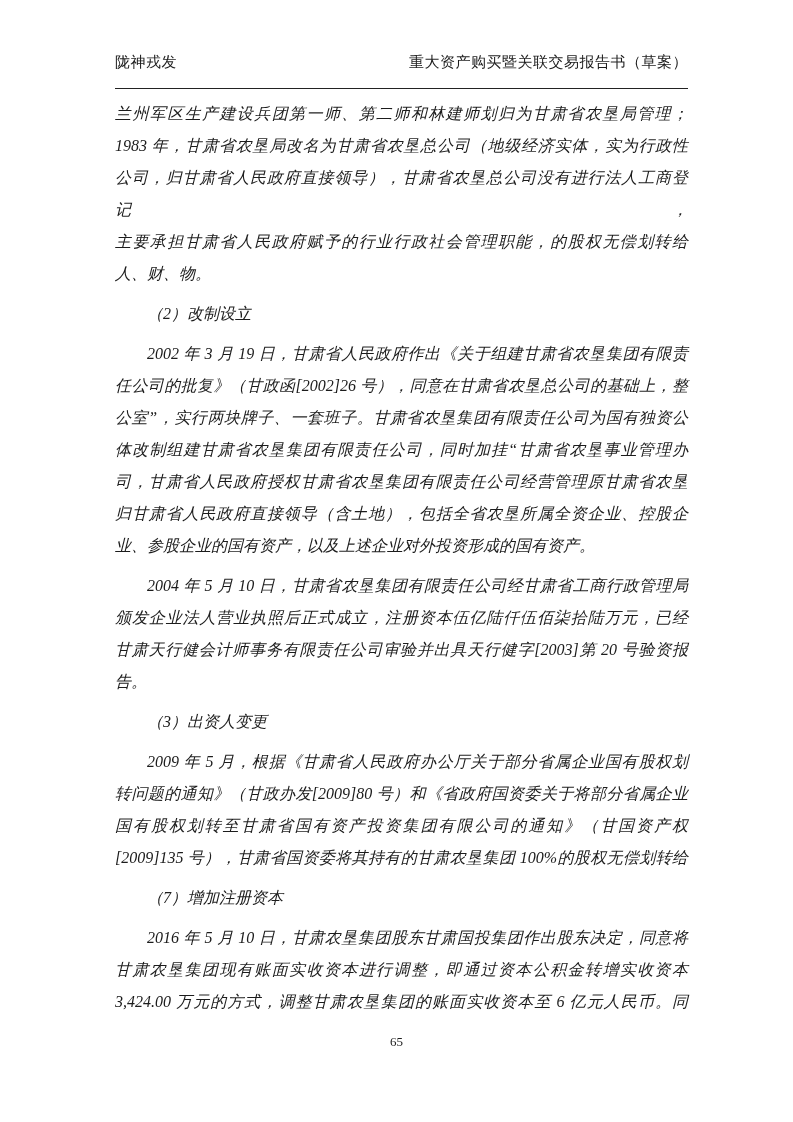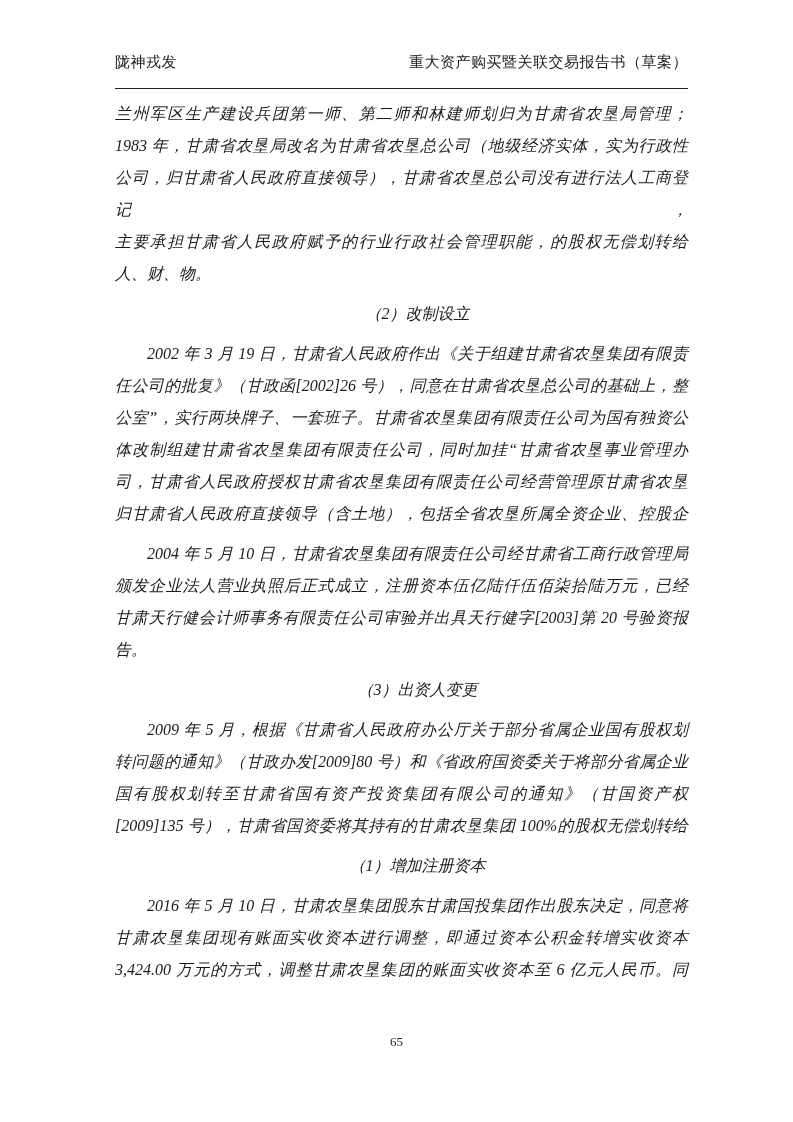--- a/index.html
+++ b/index.html
@@ -32,21 +32,21 @@
   }
   .doc-body {
     margin-top: 9px;
     font-size: 16px;
     line-height: 32px;
   }
   .block { margin-top: 8px; font-style: italic; }
   .block:first-child { margin-top: 0; }
   .heading {
     text-indent: 2em;
-    text-align: center;
+    text-align: left;
   }
   .line {
     text-align: justify;
     text-align-last: justify;
     text-justify: inter-character;
   }
   .line.no-stretch {
     text-align-last: left;
   }
   .line.first-indent {
@@ -81,35 +81,36 @@
         <div class="line no-stretch">人、财、物。</div>
       </div>
       <div class="block heading">（2）改制设立</div>
       <div class="block">
         <div class="line first-indent">2002 年 3 月 19 日，甘肃省人民政府作出《关于组建甘肃省农垦集团有限责</div>
         <div class="line">任公司的批复》（甘政函[2002]26 号），同意在甘肃省农垦总公司的基础上，整</div>
         <div class="line">公室”，实行两块牌子、一套班子。甘肃省农垦集团有限责任公司为国有独资公</div>
         <div class="line">体改制组建甘肃省农垦集团有限责任公司，同时加挂“甘肃省农垦事业管理办</div>
         <div class="line">司，甘肃省人民政府授权甘肃省农垦集团有限责任公司经营管理原甘肃省农垦</div>
         <div class="line">归甘肃省人民政府直接领导（含土地），包括全省农垦所属全资企业、控股企</div>
+        <div class="line no-stretch">业、参股企业的国有资产，以及上述企业对外投资形成的国有资产。</div>
       </div>
       <div class="block">
         <div class="line first-indent">2004 年 5 月 10 日，甘肃省农垦集团有限责任公司经甘肃省工商行政管理局</div>
         <div class="line">颁发企业法人营业执照后正式成立，注册资本伍亿陆仟伍佰柒拾陆万元，已经</div>
         <div class="line">甘肃天行健会计师事务有限责任公司审验并出具天行健字[2003]第 20 号验资报</div>
         <div class="line no-stretch">告。</div>
       </div>
       <div class="block heading">（3）出资人变更</div>
       <div class="block">
         <div class="line first-indent">2009 年 5 月，根据《甘肃省人民政府办公厅关于部分省属企业国有股权划</div>
         <div class="line">转问题的通知》（甘政办发[2009]80 号）和《省政府国资委关于将部分省属企业</div>
         <div class="line">国有股权划转至甘肃省国有资产投资集团有限公司的通知》（甘国资产权</div>
         <div class="line">[2009]135 号），甘肃省国资委将其持有的甘肃农垦集团 100%的股权无偿划转给</div>
       </div>
-      <div class="block heading">（1）增加注册资本</div>
+      <div class="block heading">（7）增加注册资本</div>
       <div class="block">
         <div class="line first-indent">2016 年 5 月 10 日，甘肃农垦集团股东甘肃国投集团作出股东决定，同意将</div>
         <div class="line">甘肃农垦集团现有账面实收资本进行调整，即通过资本公积金转增实收资本</div>
         <div class="line">3,424.00 万元的方式，调整甘肃农垦集团的账面实收资本至 6 亿元人民币。同</div>
       </div>
     </div>
 </div>
 
 <div class="page-footer">
   <span>65</span>

